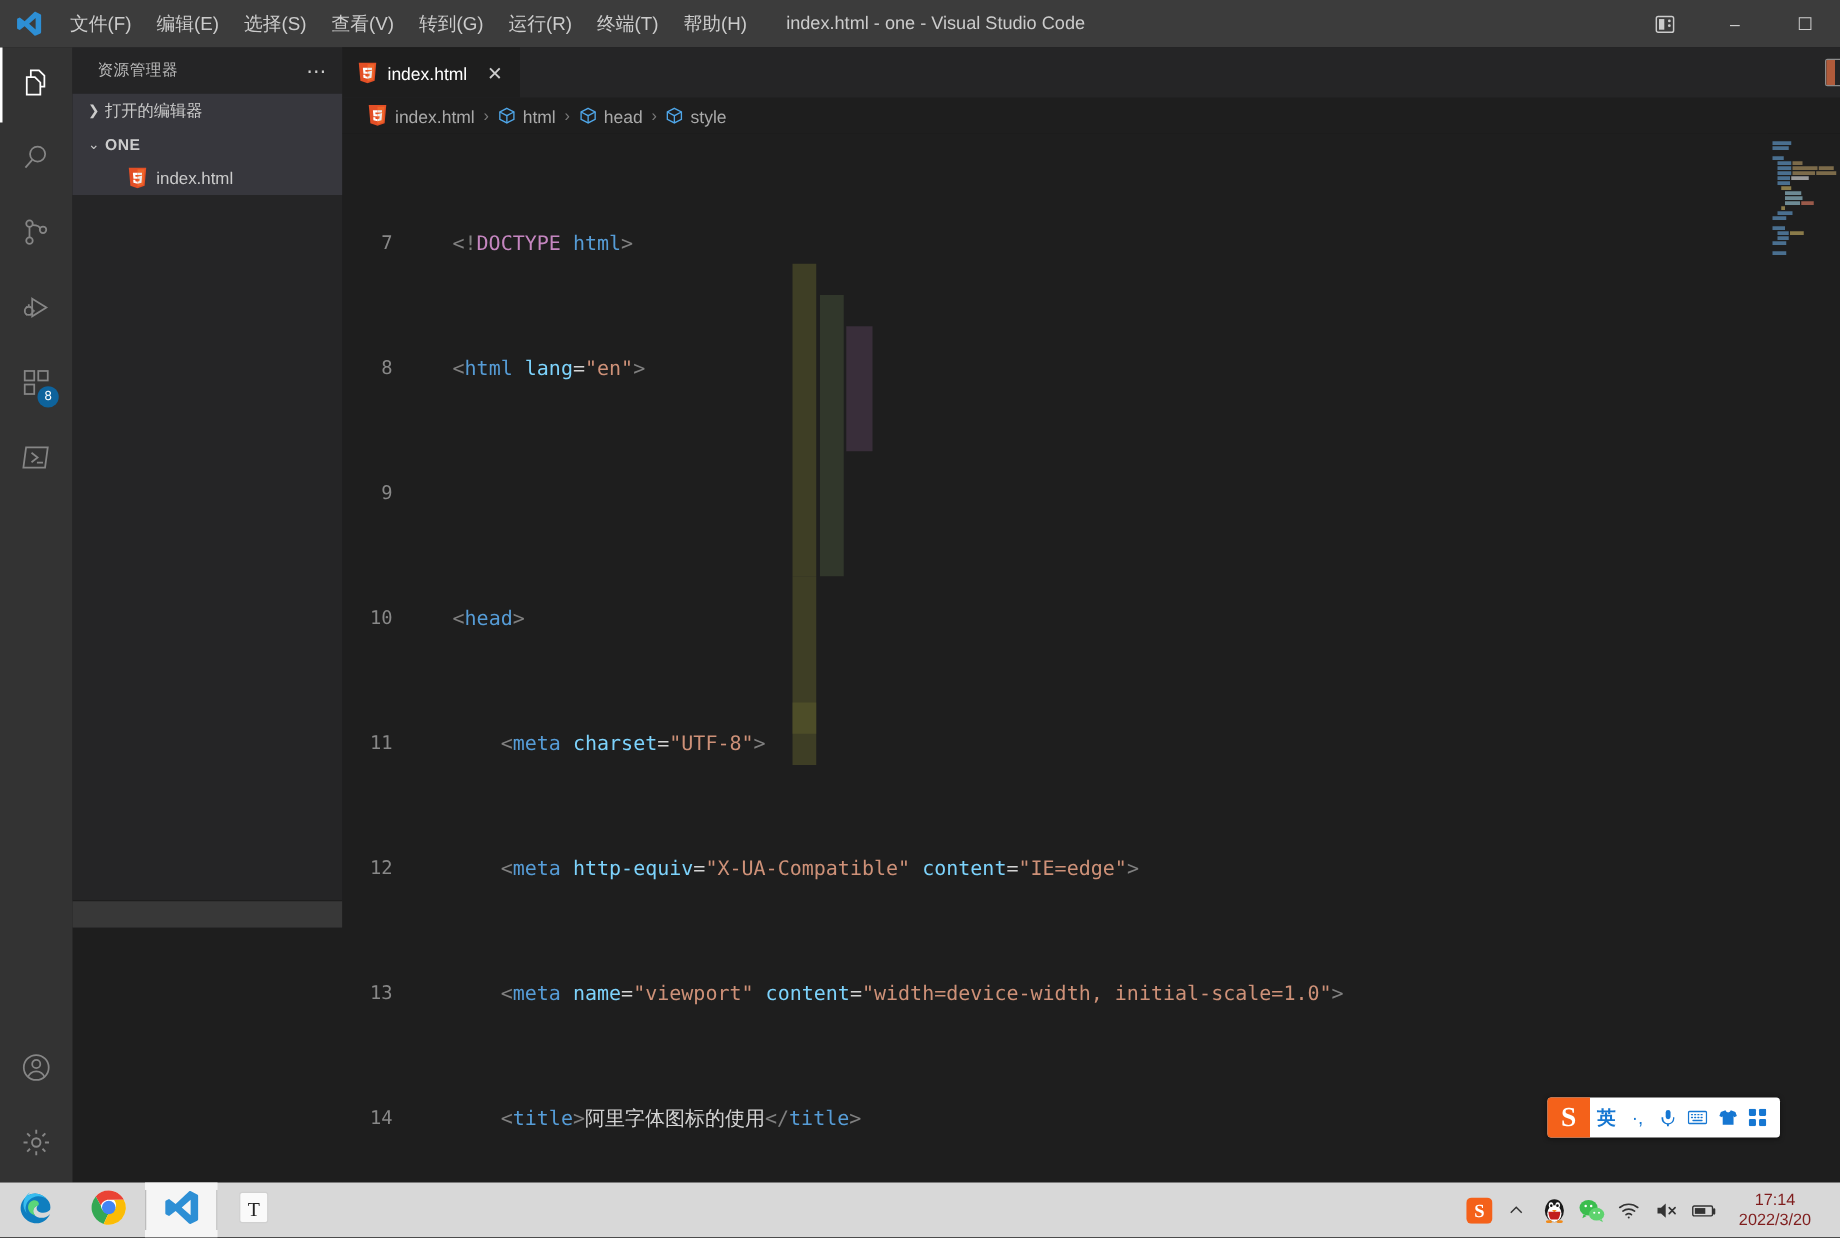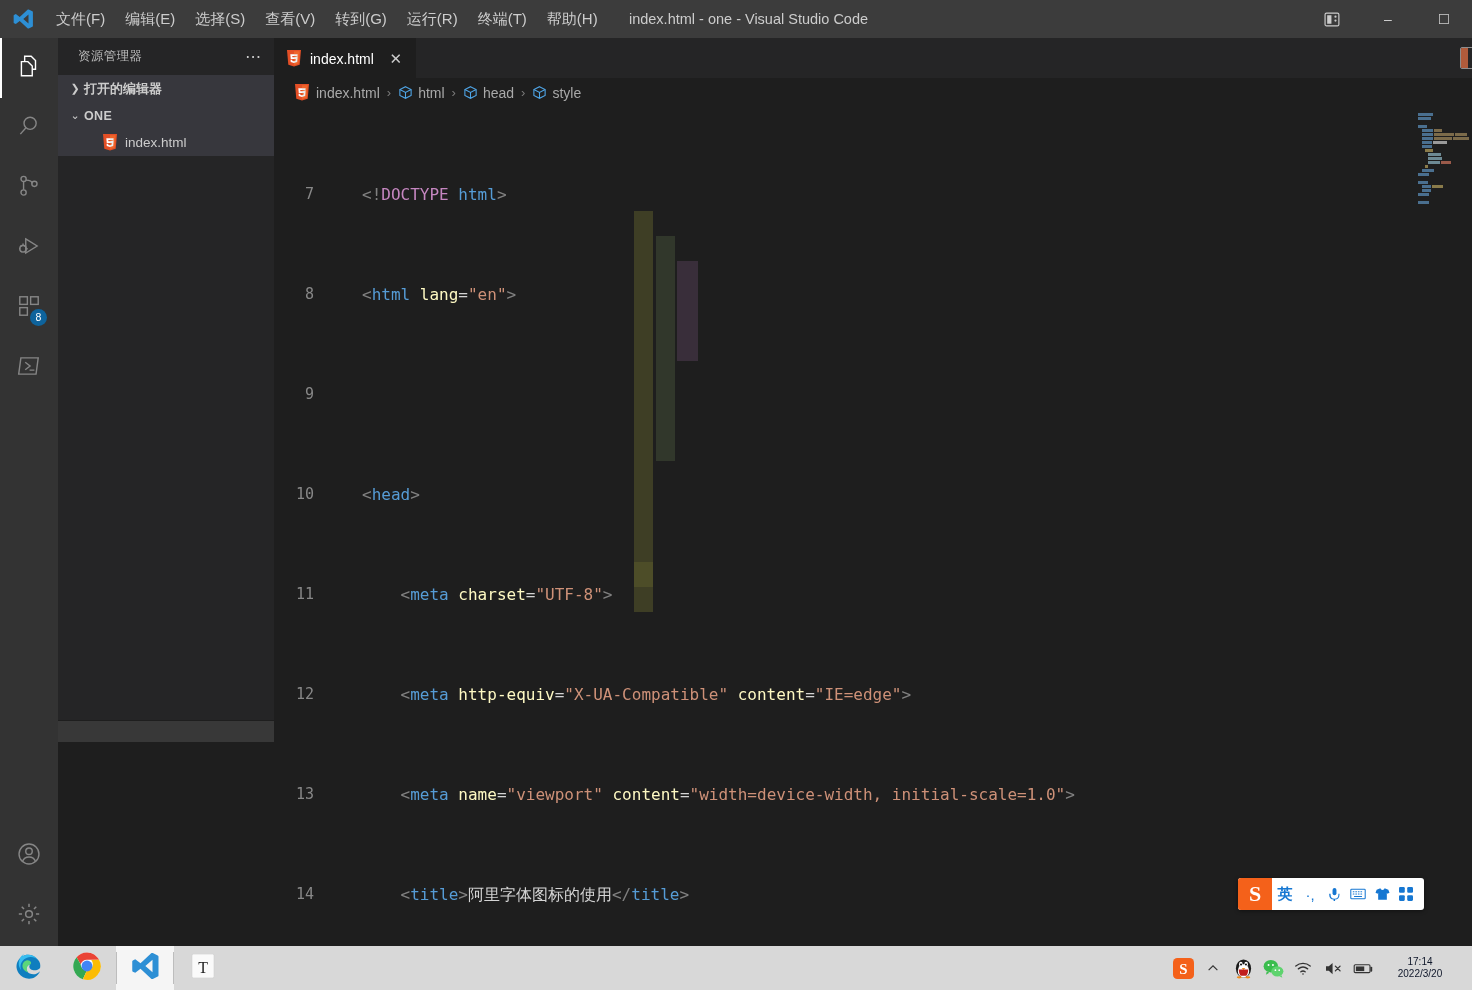--- a/index.html
+++ b/index.html
@@ -101,21 +101,21 @@
     height: 27px; display: flex; align-items: center;
     font-size: 13.5px; color: #cccccc;
     padding-left: 8px; cursor: pointer;
   }
   .sb-row .twisty {
     width: 18px; text-align: center;
     color: #cccccc; font-size: 11px;
     display: inline-block;
   }
   .sb-row .folder-label { font-weight: bold; font-size: 12.5px; letter-spacing: .4px; }
-  .sb-row .cn-label { font-weight: bold; font-size: 13px; }
+  .sb-row .cn-label { font-weight: normal; font-size: 13px; }
   .sb-file {
     height: 27px; display: flex; align-items: center;
     padding-left: 44px; font-size: 13.5px; color: #cccccc;
     cursor: pointer;
   }
   .html5-icon {
     width: 16px; height: 17px; margin-right: 7px;
     flex-shrink: 0;
   }
   .sidebar-bottom {
@@ -207,21 +207,21 @@
   .guide {
     position: absolute; width: 2px;
   }
   .guide.wide1 { left: 360px; width: 19px; background: rgba(90,90,43,.55); }
   .guide.wide2 { left: 382px; width: 19px; background: rgba(74,86,60,.45); }
   .guide.wide3 { left: 403px; width: 21px; background: rgba(62,49,64,.85); }
 
   
   .t-tag    { color: #569cd6; }
   .t-name   { color: #569cd6; }
-  .t-attr   { color: #fef9c3; }
+  .t-attr   { color: #7dd3fc; }
   .t-str    { color: #ce9178; }
   .t-punc   { color: #808080; }
   .t-cn     { color: #d4d4d4; margin-top: 20px; }
   .t-dt-kw  { color: #c586c0; }
   .t-eq     { color: #d4d4d4; }
 
   
   .minimap {
     position: absolute; top: 0; right: 0;
     width: 58px; height: 839px;
@@ -258,21 +258,21 @@
     height: 44px; padding-right: 6px; gap: 0px;
   }
   .tray-item {
     width: 30px; height: 44px;
     display: flex; align-items: center; justify-content: center;
     color: #333;
   }
   .clock {
     display: flex; flex-direction: column;
     align-items: center; justify-content: center;
-    font-size: 10px; color: #0f172a; line-height: 1.25;
+    font-size: 13px; color: #7f1d1d; line-height: 1.25;
     padding: 0 10px 0 6px; min-width: 88px;
   }
   .watermark {
     position: absolute; right: 8px; bottom: 4px;
     font-size: 25px; color: rgba(150,150,150,.55);
     white-space: nowrap; pointer-events: none;
     font-family: "Liberation Sans", sans-serif;
   }
 
   

